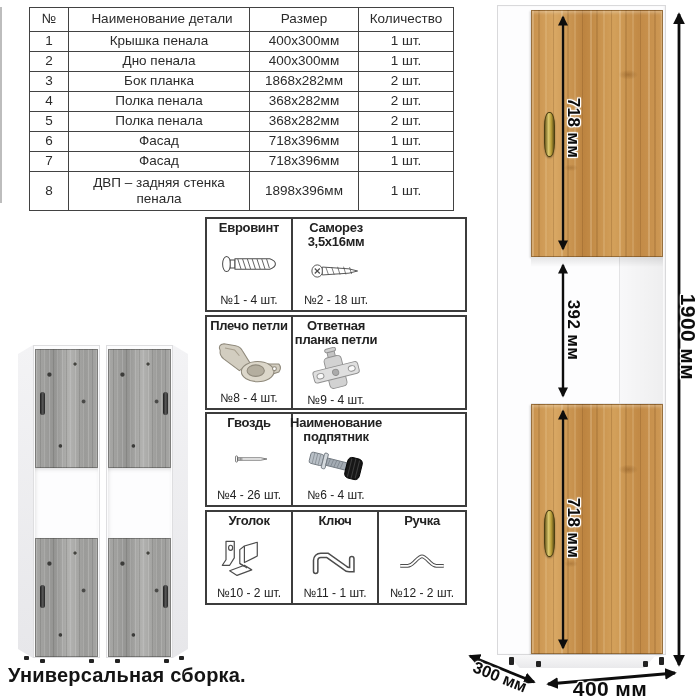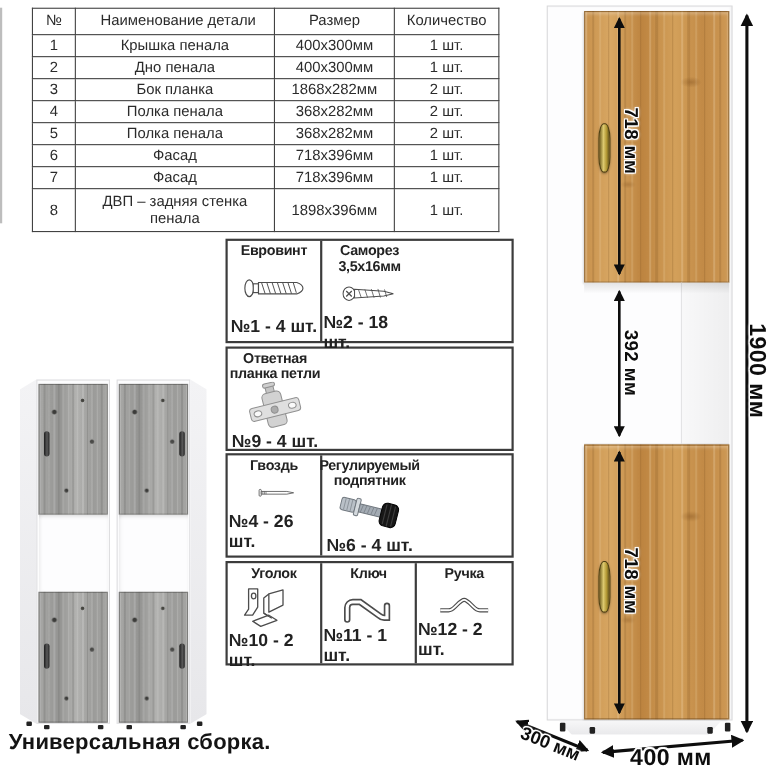--- a/index.html
+++ b/index.html
@@ -18,21 +18,21 @@
   td.c-qty,th.c-qty{width:86px;}
 
   
   .hw{position:absolute;left:205px;top:217px;width:262px;}
   .hw-row{display:flex;border:2px solid #3c3c3c;background:#fff;margin-bottom:2.5px;box-sizing:border-box;width:262px;}
   .hw-cell{width:86px;box-sizing:border-box;border-right:2px solid #3c3c3c;display:flex;flex-direction:column;
            align-items:center;height:91px;padding:2px 1px;}
   .hw-cell:last-child{border-right:none;}
   .hw-title{font-size:13px;font-weight:bold;text-align:center;line-height:1.08;letter-spacing:-0.3px;color:#222;}
   .hw-icon{flex:1;display:flex;align-items:center;justify-content:center;width:100%;}
-  .hw-count{font-size:16px;font-weight:bold;color:#222;margin-top:auto;padding-bottom:1px;}
+  .hw-count{font-size:12px;font-weight:normal;color:#222;margin-top:auto;padding-bottom:1px;}
 
   
   .wood{
     background:
       radial-gradient(ellipse 14px 7px at 74% 26%, rgba(122,74,25,.40), rgba(122,74,25,0) 70%),
       radial-gradient(ellipse 10px 5px at 30% 64%, rgba(122,74,25,.30), rgba(122,74,25,0) 70%),
       repeating-linear-gradient(90deg,
         rgba(255,244,220,.20) 0 2px, rgba(0,0,0,0) 2px 6px,
         rgba(96,56,14,.16) 6px 8px, rgba(0,0,0,0) 8px 13px,
         rgba(255,240,210,.14) 13px 15px, rgba(0,0,0,0) 15px 21px,
@@ -190,20 +190,36 @@
             <path d="M24,20 l3.5,10 m4.5,-10.4 l3.5,10.4 m4.7,-10.8 l3.4,10.8 m4.9,-11 l3.2,10.8 m5.1,-10.2 l2.8,9.6" fill="none" stroke-width="1"></path>
           </g>
             </svg>
         </div>
         <div class="hw-count">№2 - 18 шт.</div>
       </div>
     </div>
 
     <div class="hw-row">
       <div class="hw-cell">
+        <div class="hw-title">Плечо петли</div>
+        <div class="hw-icon">
+          <svg width="76" height="48" viewBox="0 0 76 50">
+            <g stroke="#8f897b" stroke-width="1.1">
+              <path d="M8,13 q-3,-6 4,-7 l12,2 q5,1 7,5 l8,13 -11,8 -16,-12 q-5,-4 -4,-9 z" fill="#d2cdc0"></path>
+              <path d="M13,10.5 l10,2 5,6" fill="none" stroke="#a79f8e"></path>
+              <path d="M58,27 h11 q3.5,4 0,8.5 l-11,3.5 z" fill="#d2cdc0"></path>
+              <ellipse cx="47" cy="35" rx="17" ry="10.5" fill="#dcd7ca"></ellipse>
+              <ellipse cx="45" cy="34" rx="9" ry="6" fill="#b4ae9f"></ellipse>
+              <circle cx="64.5" cy="32" r="2" fill="#fff"></circle>
+            </g>
+          </svg>
+        </div>
+        <div class="hw-count">№8 - 4 шт.</div>
+      </div>
+      <div class="hw-cell">
         <div class="hw-title">Ответная планка петли</div>
         <div class="hw-icon">
           <svg width="76" height="46" viewBox="0 0 76 50">
             <g transform="rotate(-14 38 27)" stroke="#909090" stroke-width="1">
               <rect x="33.5" y="2" width="8" height="10" fill="#c4c4c4"></rect>
               <rect x="31.5" y="0.5" width="12" height="4" rx="2" fill="#cfcfcf"></rect>
               <rect x="28" y="10" width="19" height="34" rx="4" fill="#d2d2d2"></rect>
               <rect x="13" y="21" width="50" height="13" rx="3" fill="#dfdfdf"></rect>
               <ellipse cx="20.5" cy="27.5" rx="3.8" ry="2.9" fill="#fafafa"></ellipse>
               <ellipse cx="55.5" cy="27.5" rx="3.8" ry="2.9" fill="#fafafa"></ellipse>
@@ -223,21 +239,21 @@
               <g class="ic">
             <rect x="11" y="19.5" width="3.5" height="11" rx="1.5"></rect>
             <path d="M14.5,22.8 H56 L67,25 56,27.2 H14.5 z"></path>
             <path d="M17,22.8 v4.4 m2.6,-4.4 v4.4 m2.6,-4.4 v4.4" fill="none" stroke-width="1"></path>
           </g>
             </svg>
         </div>
         <div class="hw-count">№4 - 26 шт.</div>
       </div>
       <div class="hw-cell">
-        <div class="hw-title">Регулируемый подпятник</div>
+        <div class="hw-title">Наименование подпятник</div>
         <div class="hw-icon">
           <svg width="76" height="44" viewBox="0 0 76 50">
             <g transform="rotate(14 38 25)">
               <rect x="7" y="16" width="15" height="13" rx="2.5" fill="#b9c0c7" stroke="#70777e"></rect>
               <path d="M11,16.5 v12 m3.5,-12 v12 m3.5,-12 v12" stroke="#8d949b" stroke-width="1" fill="none"></path>
               <rect x="22" y="13.5" width="4.5" height="18" rx="1.5" fill="#d4d9dd" stroke="#70777e"></rect>
               <rect x="26.5" y="18.5" width="23" height="8.5" fill="#a3abb3" stroke="#70777e"></rect>
               <path d="M30,18.5 l-1.5,8.5 m5.2,-8.5 l-1.5,8.5 m5.2,-8.5 l-1.5,8.5 m5.2,-8.5 l-1.5,8.5 m5.2,-8.5 l-1.5,8.5" stroke="#7d858d" stroke-width=".9" fill="none"></path>
               <rect x="49.5" y="11" width="17" height="24" rx="5" fill="#171717" stroke="#000"></rect>
               <path d="M53.5,12.5 v21 m4.5,-22 v23 m4.5,-22 v21" stroke="#3d3d3d" stroke-width="1.2" fill="none"></path>

